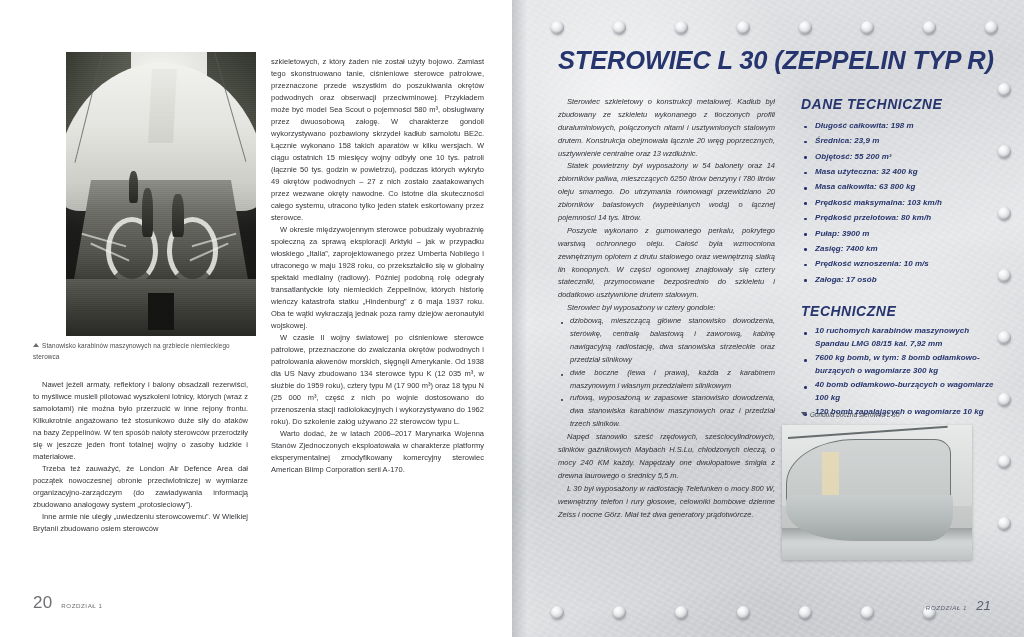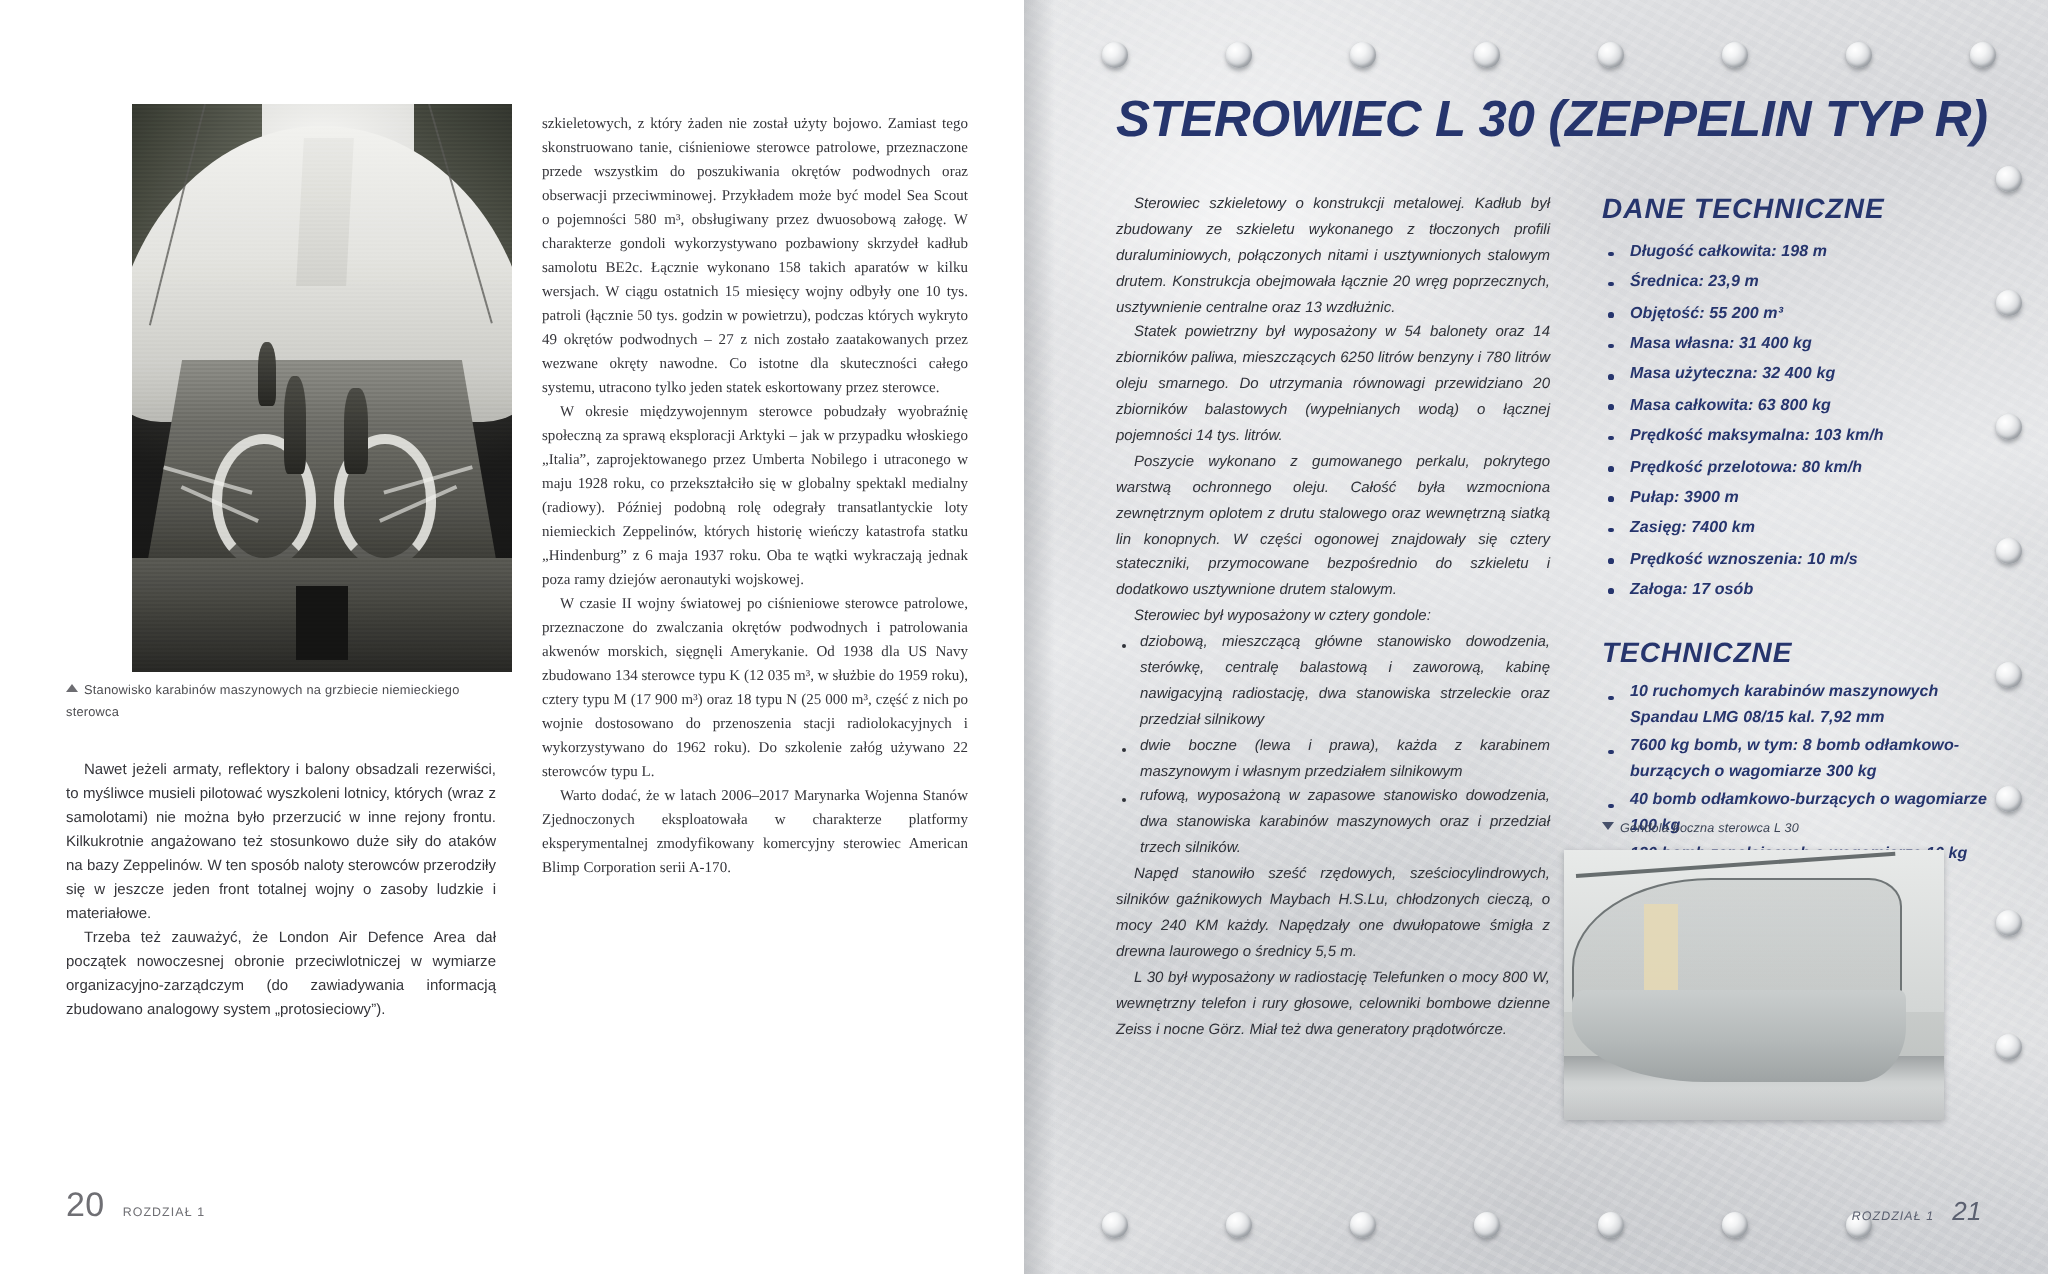--- a/index.html
+++ b/index.html
@@ -98,21 +98,21 @@
   .caption-left .tri{
     display:inline-block;width:0;height:0;margin-right:3px;
     border-left:3.2px solid transparent;border-right:3.2px solid transparent;
     border-bottom:4.6px solid #6d6d72;vertical-align:1px;
   }
 
   .col-left-text{
     position:absolute;left:33px;top:379px;width:215px;
   }
   .col-mid-text{
-    position:absolute;left:271px;top:56px;width:213px;font-family:Liberation Serif, serif;
+    position:absolute;left:271px;top:56px;width:213px;
   }
   .bodytext p{
     margin:0 0 0 0;
     font-size:7.5px;line-height:1.60;
     color:#35353a;
     text-align:justify;
     text-indent:9px;
     letter-spacing:.01px;
     hyphens:auto;
   }
@@ -285,20 +285,21 @@
         <div class="grain"></div>
       </div>
 
       <div class="caption-left">
         <span class="tri"></span><span>Stanowisko karabinów maszynowych na grzbiecie niemieckiego sterowca</span>
       </div>
 
       <div class="col-left-text bodytext">
         <p>Nawet jeżeli armaty, reflektory i balony obsadzali rezerwiści, to myśliwce musieli pilotować wyszkoleni lotnicy, których (wraz z samolotami) nie można było przerzucić w inne rejony frontu. Kilkukrotnie angażowano też stosunkowo duże siły do ataków na bazy Zeppelinów. W ten sposób naloty sterowców przerodziły się w jeszcze jeden front totalnej wojny o zasoby ludzkie i materiałowe.</p>
         <p>Trzeba też zauważyć, że London Air Defence Area dał początek nowoczesnej obronie przeciwlotniczej w wymiarze organizacyjno-zarządczym (do zawiadywania informacją zbudowano analogowy system „protosieciowy”).</p>
+        <p>Inne armie nie uległy „uwiedzeniu sterowcowemu”. W Wielkiej Brytanii zbudowano osiem sterowców</p>
       </div>
 
       <div class="col-mid-text bodytext">
         <p class="noindent">szkieletowych, z który żaden nie został użyty bojowo. Zamiast tego skonstruowano tanie, ciśnieniowe sterowce patrolowe, przeznaczone przede wszystkim do poszukiwania okrętów podwodnych oraz obserwacji przeciwminowej. Przykładem może być model Sea Scout o pojemności 580 m³, obsługiwany przez dwuosobową załogę. W charakterze gondoli wykorzystywano pozbawiony skrzydeł kadłub samolotu BE2c. Łącznie wykonano 158 takich aparatów w kilku wersjach. W ciągu ostatnich 15 miesięcy wojny odbyły one 10 tys. patroli (łącznie 50 tys. godzin w powietrzu), podczas których wykryto 49 okrętów podwodnych – 27 z nich zostało zaatakowanych przez wezwane okręty nawodne. Co istotne dla skuteczności całego systemu, utracono tylko jeden statek eskortowany przez sterowce.</p>
         <p>W okresie międzywojennym sterowce pobudzały wyobraźnię społeczną za sprawą eksploracji Arktyki – jak w przypadku włoskiego „Italia”, zaprojektowanego przez Umberta Nobilego i utraconego w maju 1928 roku, co przekształciło się w globalny spektakl medialny (radiowy). Później podobną rolę odegrały transatlantyckie loty niemieckich Zeppelinów, których historię wieńczy katastrofa statku „Hindenburg” z 6 maja 1937 roku. Oba te wątki wykraczają jednak poza ramy dziejów aeronautyki wojskowej.</p>
         <p>W czasie II wojny światowej po ciśnieniowe sterowce patrolowe, przeznaczone do zwalczania okrętów podwodnych i patrolowania akwenów morskich, sięgnęli Amerykanie. Od 1938 dla US Navy zbudowano 134 sterowce typu K (12 035 m³, w służbie do 1959 roku), cztery typu M (17 900 m³) oraz 18 typu N (25 000 m³, część z nich po wojnie dostosowano do przenoszenia stacji radiolokacyjnych i wykorzystywano do 1962 roku). Do szkolenie załóg używano 22 sterowców typu L.</p>
         <p>Warto dodać, że w latach 2006–2017 Marynarka Wojenna Stanów Zjednoczonych eksploatowała w charakterze platformy eksperymentalnej zmodyfikowany komercyjny sterowiec American Blimp Corporation serii A-170.</p>
       </div>
 
       <div class="footer-left">
@@ -352,21 +353,20 @@
       <p>Napęd stanowiło sześć rzędowych, sześciocylindrowych, silników gaźnikowych Maybach H.S.Lu, chłodzonych cieczą, o mocy 240 KM każdy. Napędzały one dwułopatowe śmigła z drewna laurowego o średnicy 5,5 m.</p>
       <p>L 30 był wyposażony w radiostację Telefunken o mocy 800 W, wewnętrzny telefon i rury głosowe, celowniki bombowe dzienne Zeiss i nocne Görz. Miał też dwa generatory prądotwórcze.</p>
     </div>
 
     <div class="rp-col-right">
       <div class="rp-head">DANE TECHNICZNE</div>
       <ul class="rp-list">
         <li>Długość całkowita: 198 m</li>
         <li>Średnica: 23,9 m</li>
         <li>Objętość: 55 200 m³</li>
-        <li>Masa własna: 31 400 kg</li>
         <li>Masa użyteczna: 32 400 kg</li>
         <li>Masa całkowita: 63 800 kg</li>
         <li>Prędkość maksymalna: 103 km/h</li>
         <li>Prędkość przelotowa: 80 km/h</li>
         <li>Pułap: 3900 m</li>
         <li>Zasięg: 7400 km</li>
         <li>Prędkość wznoszenia: 10 m/s</li>
         <li>Załoga: 17 osób</li>
       </ul>
       <div class="rp-head rp-head2">TECHNICZNE</div>

